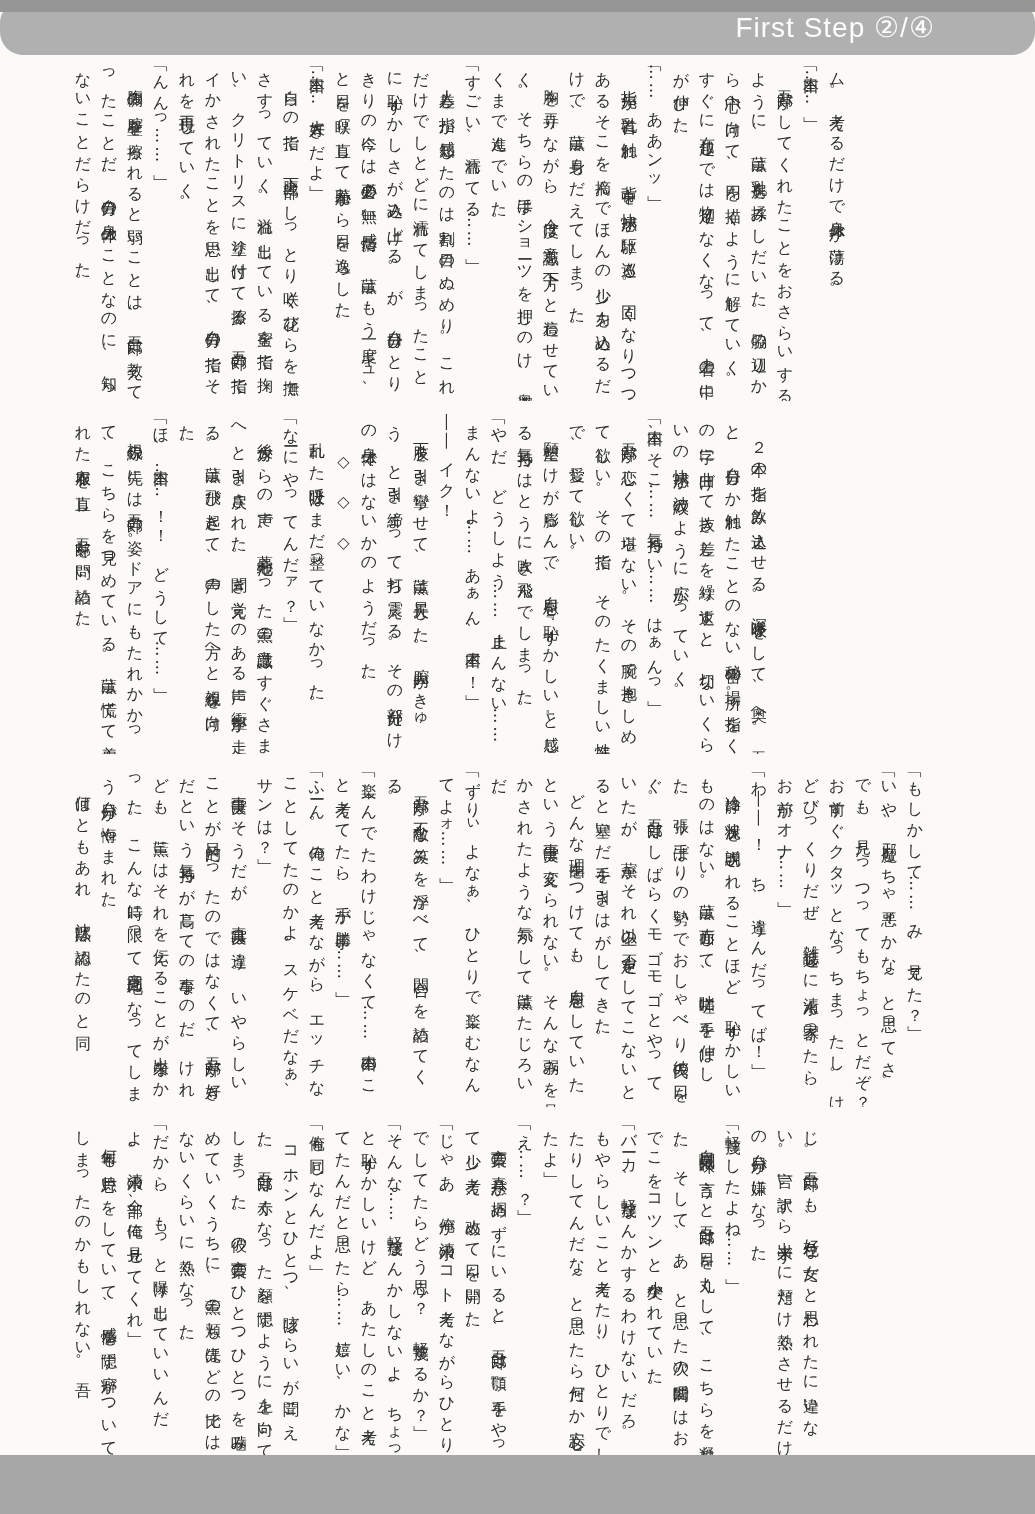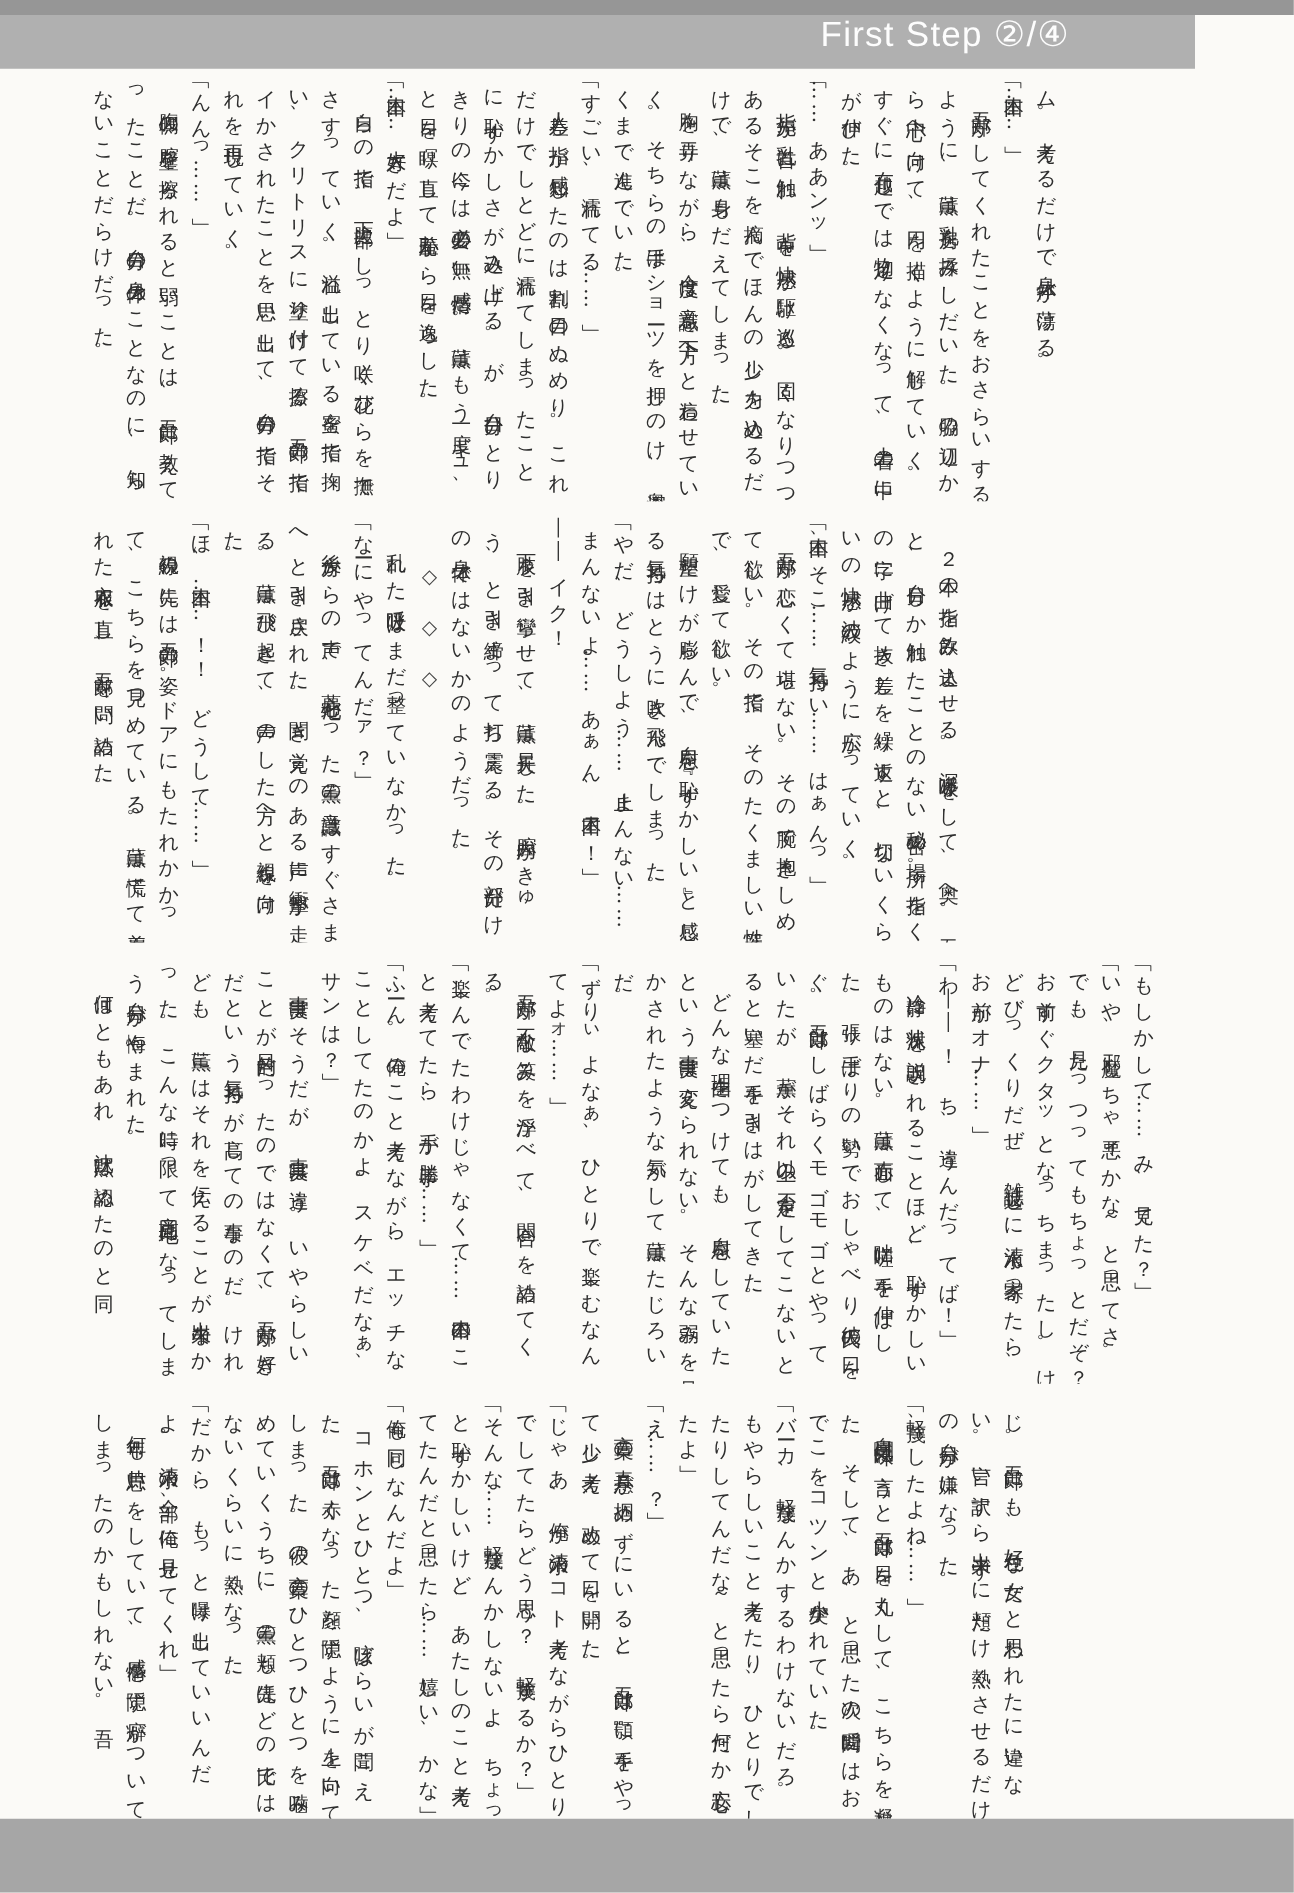--- a/index.html
+++ b/index.html
@@ -12,22 +12,23 @@
   }
   html,body{margin:0;padding:0;}
   body{
     width:1035px;height:1514px;
     background:var(--page-bg);
     position:relative;
     overflow:hidden;
     font-family:"DejaVu Serif","Liberation Serif",serif;
   }
   .header-band{
-    position:absolute;top:0;left:0;width:956px;height:55px;
+    position:absolute;top:0;left:0;width:1035px;height:55px;
     background:var(--header-band);
+    border-radius:23px;
   }
   .header-strip{
     position:absolute;top:0;left:0;width:1035px;height:12px;
     background:var(--header-strip);
   }
   .header-title{
     position:absolute;top:14px;right:100px;
     font-family:"Liberation Sans","DejaVu Sans",sans-serif;
     font-size:28px;line-height:1;
     color:var(--header-text);

